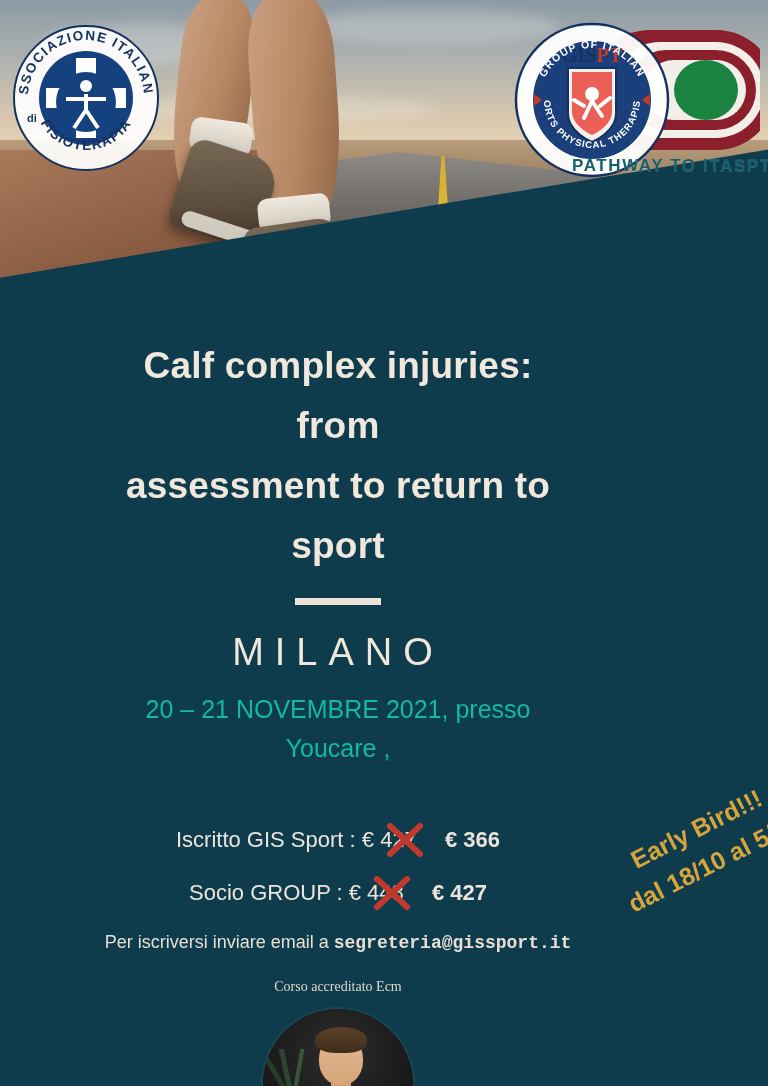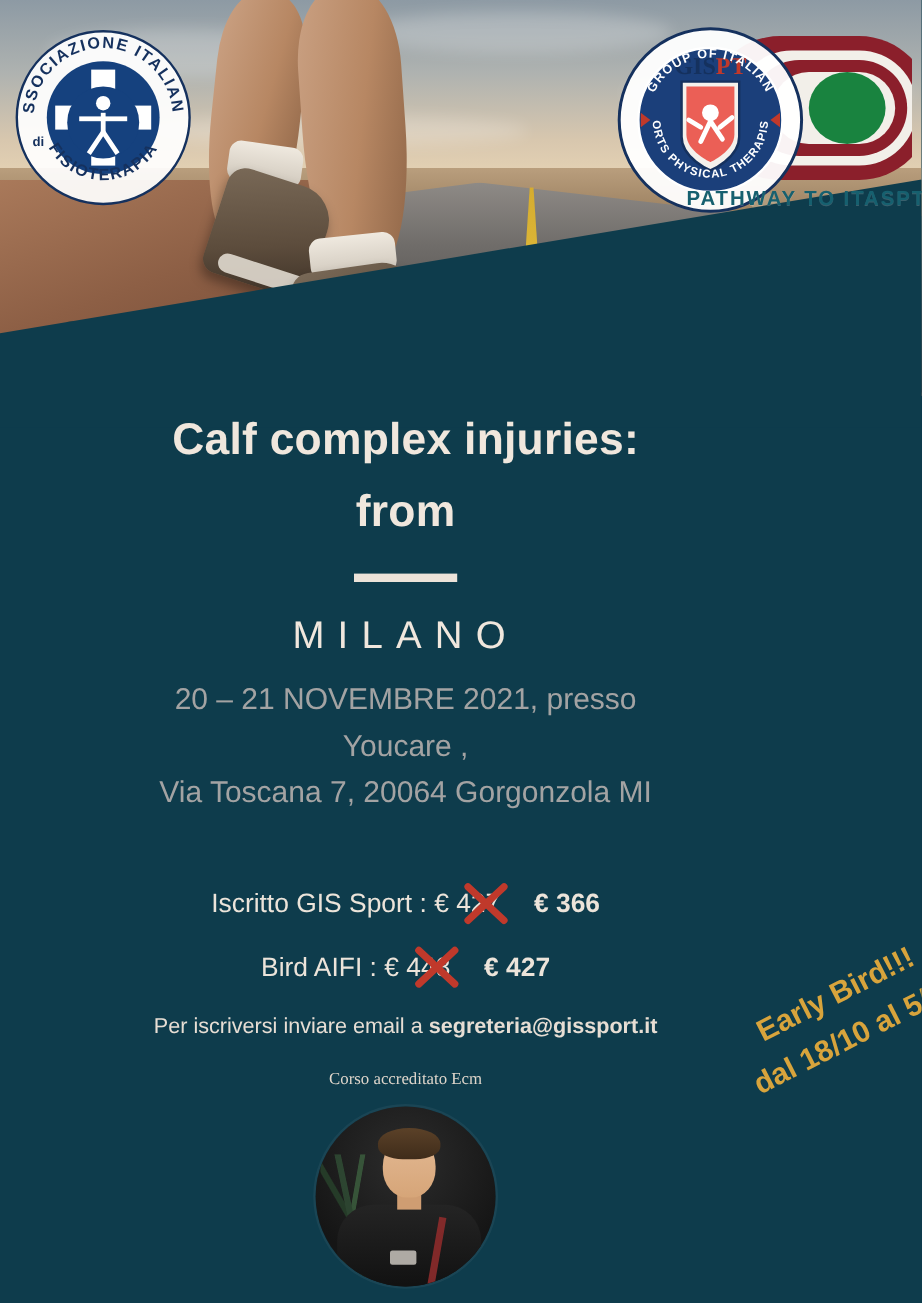--- a/index.html
+++ b/index.html
@@ -147,25 +147,25 @@
     font-weight:800; letter-spacing:.2px;
     color:#f0e7dd;
   }
   h1.title span { display:block; }
   .rule {
     width:86px; height:7px; background:#ece3d9;
     margin:22px auto 0;
   }
   .city {
     margin-top:26px;
-    font-size:32px; letter-spacing:11px; font-weight:400;
+    font-size:38px; letter-spacing:11px; font-weight:400;
     color:#f0e7dd;
   }
   .venue {
-    margin-top:16px; font-size:25px; line-height:1.55; color:#a3a3a3;
+    margin-top:16px; font-size:25px; line-height:1.55; color:#14b8a6;
     padding: 0 60px;
   }
   .venue span { display:block; }
 
   .prices { margin-top:60px; }
   .price-row {
     font-size:22px; line-height:1.2; margin-bottom:26px;
     color:#ece4da; position:relative;
   }
   .old {
@@ -174,21 +174,21 @@
   .old .strike {
     position:absolute; left:50%; top:50%; width:40px; height:40px;
     transform:translate(-10%,-50%);
     pointer-events:none;
   }
   .new { font-weight:700; }
 
   .email-line {
     margin-top:2px; font-size:18px; color:#e7ded4;
   }
-  .email-line b { font-weight:800; }
+  .email-line b { font-weight:800;font-family:Liberation Mono, monospace; }
   .ecm {
     margin-top:26px; font-size:14px; color:#dfd6cb;font-family:Liberation Serif, serif;
   }
 
   
   .speaker-photo {
     margin:14px auto 0; width:150px; height:150px; border-radius:50%;
     overflow:hidden; position:relative;
     background: radial-gradient(circle at 50% 30%, #2c2c2c 0%, #151515 70%);
     box-shadow: 0 0 0 2px rgba(255,255,255,.05);
@@ -332,46 +332,46 @@
       <path d="M136 72 l-8 6 8 6 z" fill="#c0392b"></path>
     </g>
   </svg>
 </div>
 <div class="pathway-text">PATHWAY TO ITASPT</div>
 
 <div class="content">
 
   <h1 class="title">
     <span>Calf complex injuries: from</span>
+    <span>assessment to return to sport</span>
   </h1>
 
   <div class="rule"></div>
 
   <div class="city">MILANO</div>
 
   <div class="venue">
     <span>20 – 21 NOVEMBRE 2021, presso Youcare ,</span>
-    <span>Via Toscana 7, 20064 Gorgonzola MI</span>
   </div>
 
   <div class="prices">
 
     <div class="price-row">
       <span>Iscritto GIS Sport : </span>
       <span class="old">
         <span>€ 427</span>
         <svg class="strike" viewBox="0 0 40 40">
           <path d="M5 6 L35 34 M35 6 L5 34" stroke="#c0392b" stroke-width="6" stroke-linecap="round" fill="none"></path>
         </svg>
       </span>
       <span class="new">€ 366</span>
     </div>
 
     <div class="price-row">
-      <span>Bird AIFI : </span>
+      <span>Socio GROUP : </span>
       <span class="old">
         <span>€ 448</span>
         <svg class="strike" viewBox="0 0 40 40">
           <path d="M5 6 L35 34 M35 6 L5 34" stroke="#c0392b" stroke-width="6" stroke-linecap="round" fill="none"></path>
         </svg>
       </span>
       <span class="new">€ 427</span>
     </div>
 
   </div>

